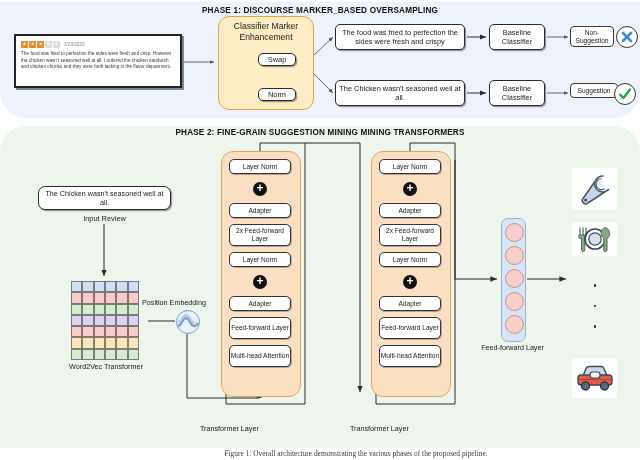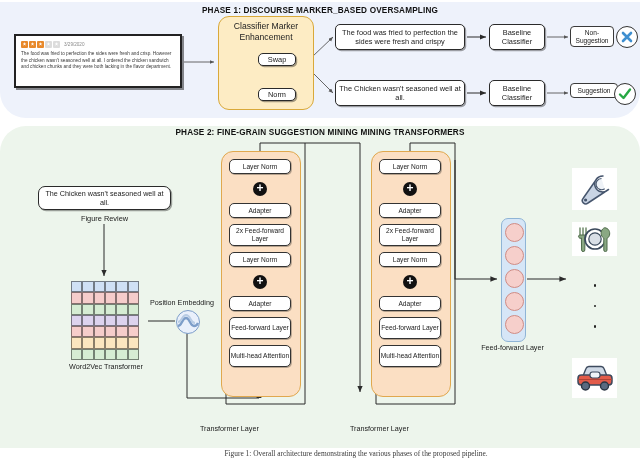--- a/index.html
+++ b/index.html
@@ -62,21 +62,21 @@
   #input-review{left:38px;top:186px;width:133px;height:24px;border-radius:7px;font-size:7.2px;}
   #input-review-label{position:absolute;left:38px;top:214px;width:133px;text-align:center;font-size:7.4px;}
 
   #embed-grid{position:absolute;left:71px;top:281px;width:68px;height:79px;
       display:grid;grid-template-rows:repeat(7,1fr);}
   .erow{display:grid;grid-template-columns:repeat(6,1fr);}
   .ecell{border:.55px solid rgba(0,0,0,.45);box-sizing:border-box;}
   #embed-label{position:absolute;left:60px;top:362px;width:92px;text-align:center;
       font-size:7.2px;line-height:1.25;}
 
-  #pos-label{position:absolute;left:134px;top:298px;width:80px;text-align:center;font-size:7.2px;margin-left:8px;}
+  #pos-label{position:absolute;left:134px;top:298px;width:80px;text-align:center;font-size:7.2px;}
   #pos-circle{position:absolute;left:176px;top:310px;width:22px;height:22px;border-radius:50%;
       background:#e9f0fb;border:1.1px solid #7d9ec9;overflow:hidden;}
   #pos-circle svg{display:block;}
 
   
   .tl{position:absolute;width:78px;height:244px;background:#fbdfc3;
       border:1.3px solid #e0a84e;border-radius:12px;}
   #tl1{left:221px;top:151px;}
   #tl2{left:371px;top:151px;}
   .tbox{position:absolute;background:#fff;border:1px solid #333;border-radius:5px;
@@ -199,21 +199,21 @@
 </div>
 <div class="vmark" id="ok-mark">
   <svg width="20" height="20" viewBox="0 0 20 20">
       <path d="M5,10.5 L8.5,14 L15,5.5" stroke="#27a844" stroke-width="2.4" fill="none" stroke-linecap="round" stroke-linejoin="round"></path>
     </svg>
 </div>
 
 <div class="phase-title" style="top:128px;">PHASE 2: FINE-GRAIN SUGGESTION MINING MINING TRANSFORMERS</div>
 
 <div class="rbox sh" id="input-review">The Chicken wasn't seasoned well at all.</div>
-<div id="input-review-label">Figure Review</div>
+<div id="input-review-label">Input Review</div>
 
 <div id="embed-grid">
     <div class="erow">
       <div class="ecell" style="background: rgb(207, 224, 245);"></div>
       <div class="ecell" style="background: rgb(207, 224, 245);"></div>
       <div class="ecell" style="background: rgb(207, 224, 245);"></div>
       <div class="ecell" style="background: rgb(207, 224, 245);"></div>
       <div class="ecell" style="background: rgb(207, 224, 245);"></div>
       <div class="ecell" style="background: rgb(207, 224, 245);"></div>
     </div>

